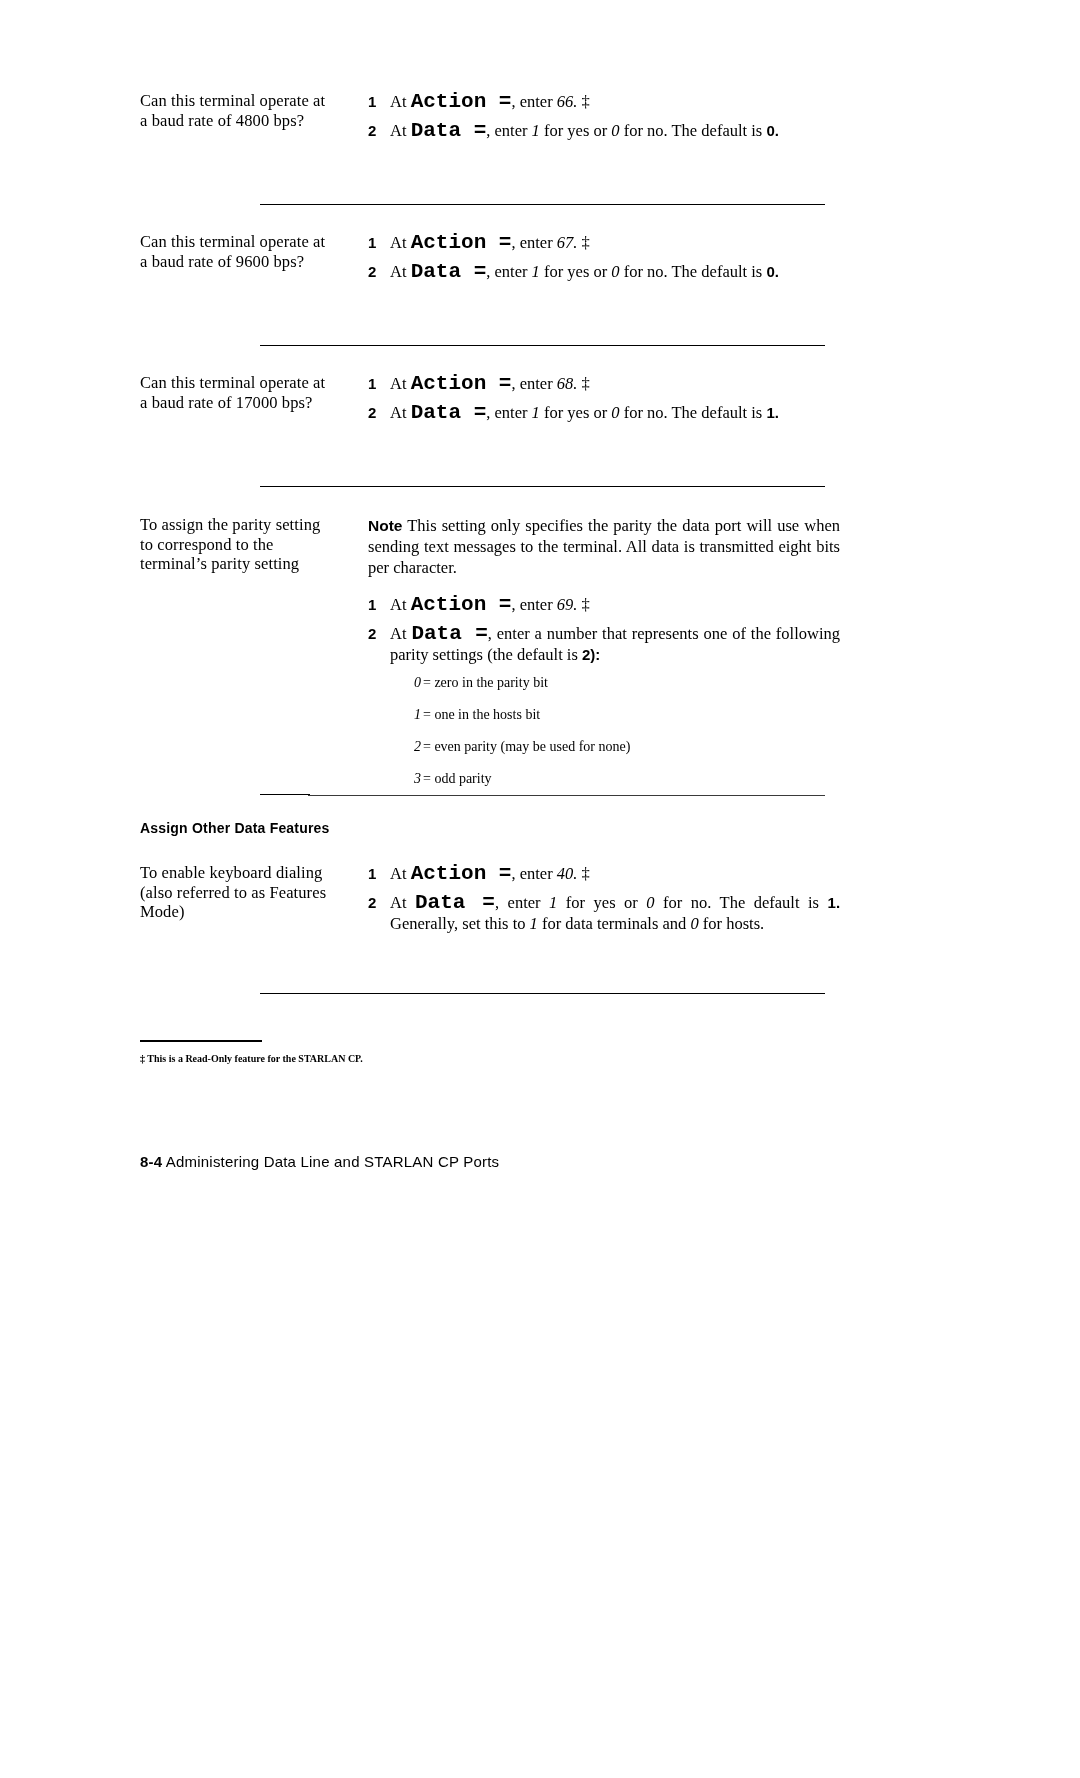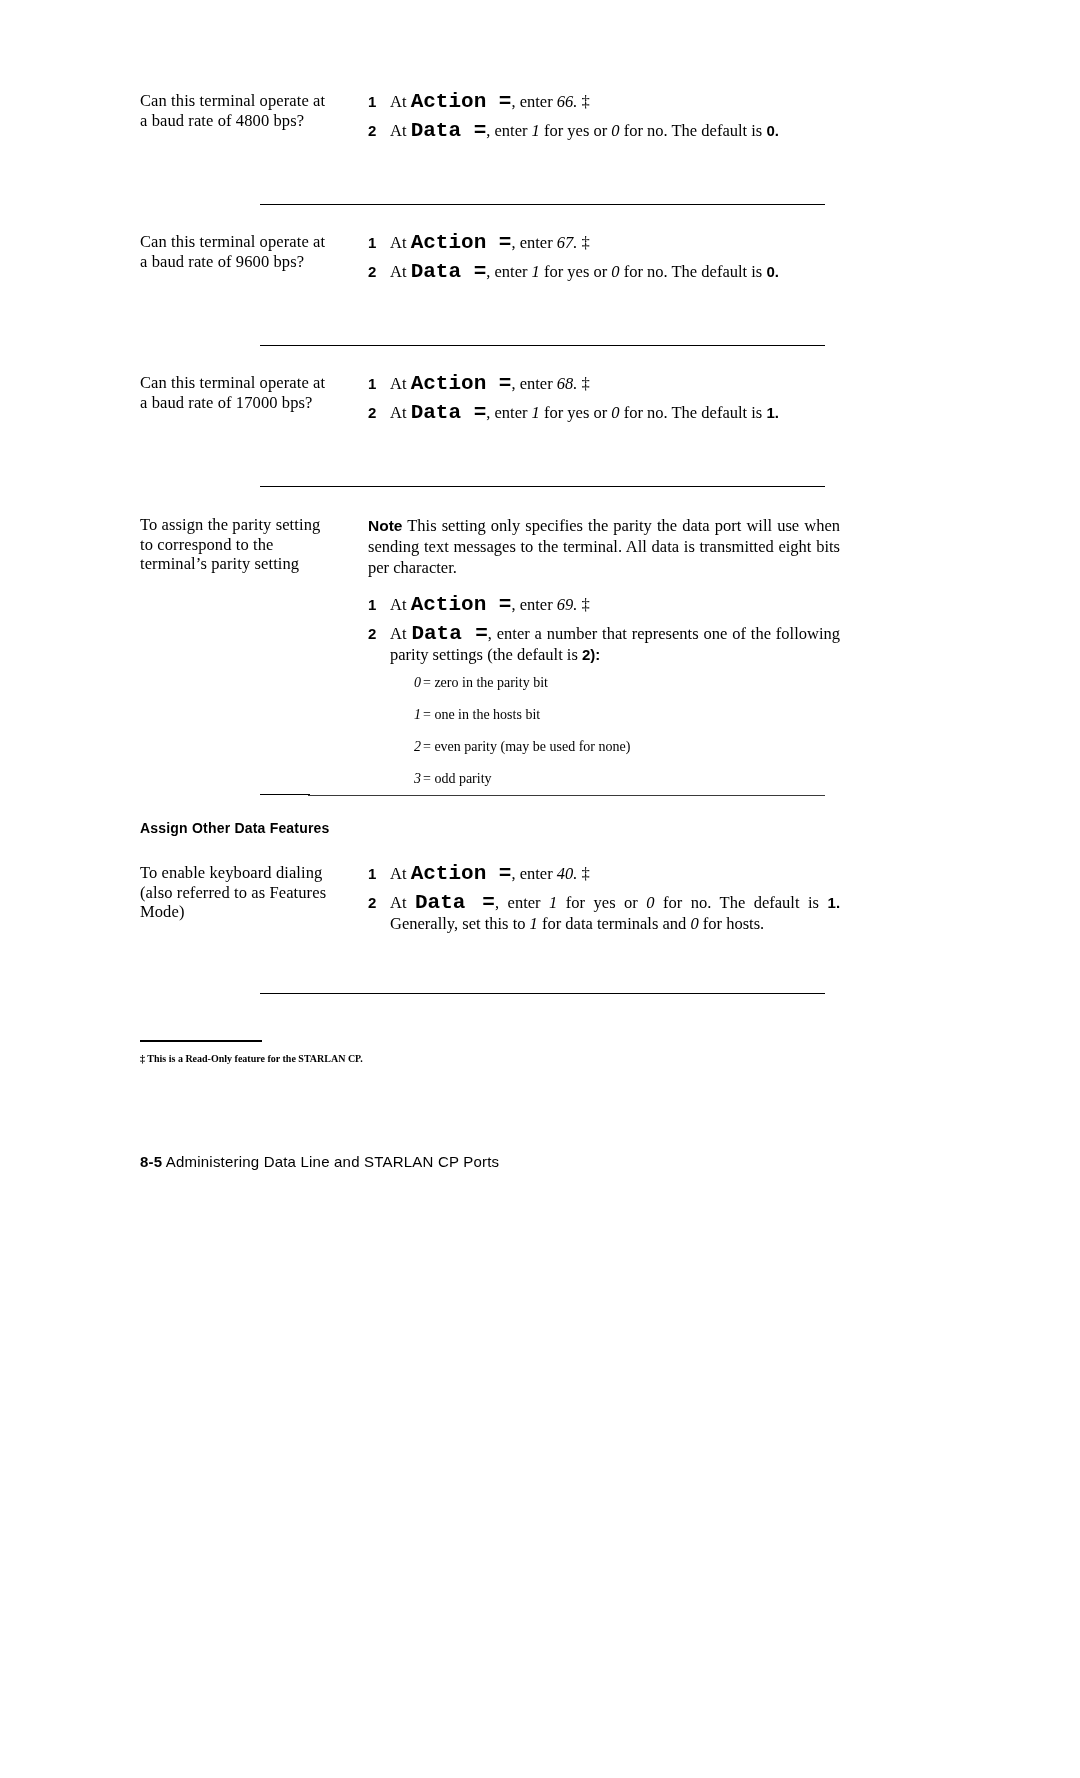--- a/index.html
+++ b/index.html
@@ -309,17 +309,17 @@
   </div>
   <div class="rule" style="left:260px; top:978px; width:565px;"></div>
 
   <div class="footnote-rule" style="top:1025px;"></div>
   <div class="footnote" style="top:1035px;">
     <span class="dagger">‡</span>
     <span>This is a Read-Only feature for the STARLAN CP.</span>
   </div>
 
   <div class="footer" style="top:1138px;">
-    <span class="pg">8-5</span>
+    <span class="pg">8-4</span>
     <span>Administering Data Line and STARLAN CP Ports</span>
   </div>
 
 </div>
 
 </body></html>

